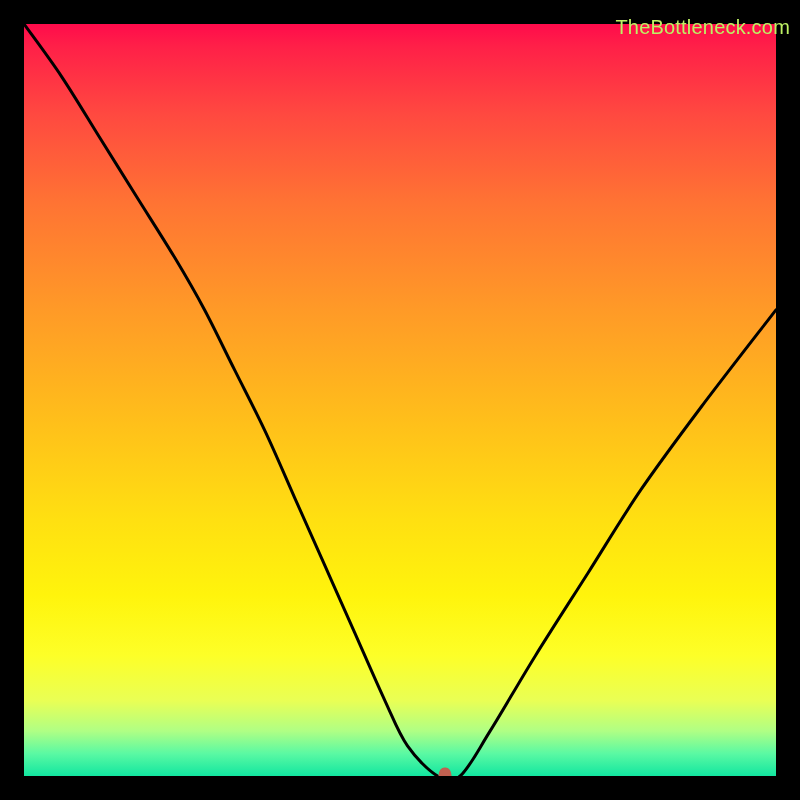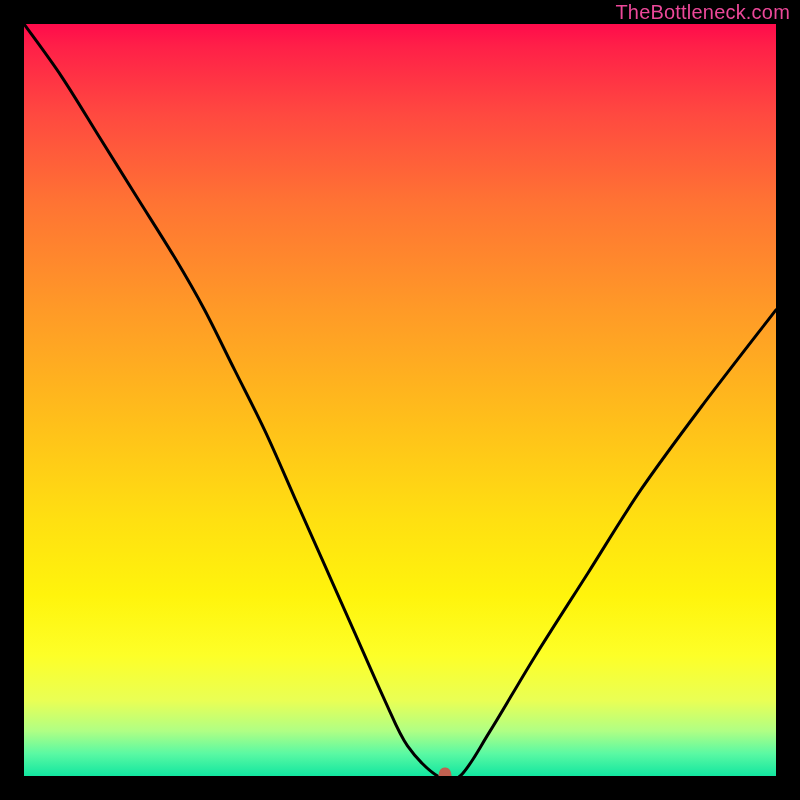--- a/index.html
+++ b/index.html
@@ -12,23 +12,23 @@
     font-family: Arial, Helvetica, sans-serif;
   }
   .frame {
     position: relative;
     width: 800px;
     height: 800px;
     background: #000;
   }
   .watermark {
     position: absolute;
-    top: 1px;
+    top: 16px;
     right: 10px;
-    color: #ec4899;
+    color: #bef264;
     font-size: 20px;
     font-weight: 500;
     letter-spacing: 0.2px;
     z-index: 50;
   }
   .plot-area {
     position: absolute;
     left: 24px;
     top: 24px;
     width: 752px;

